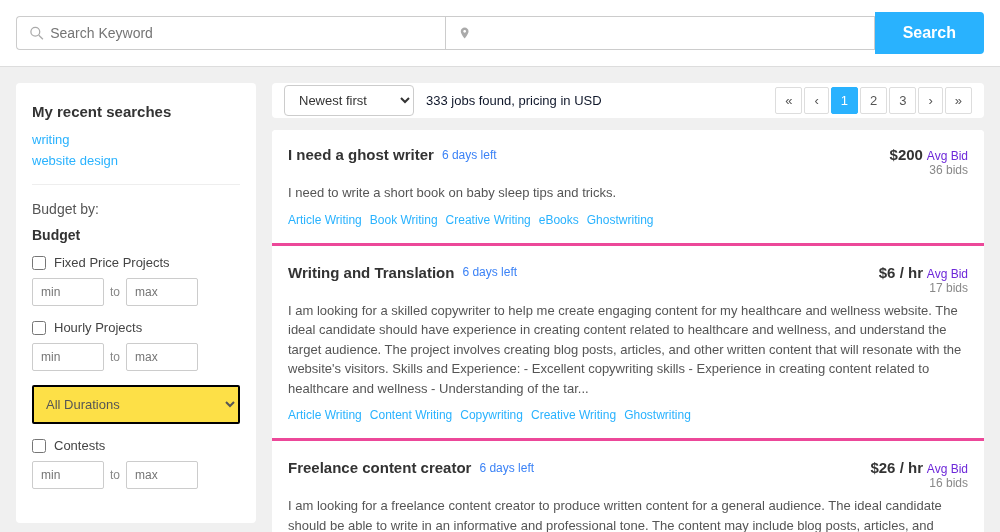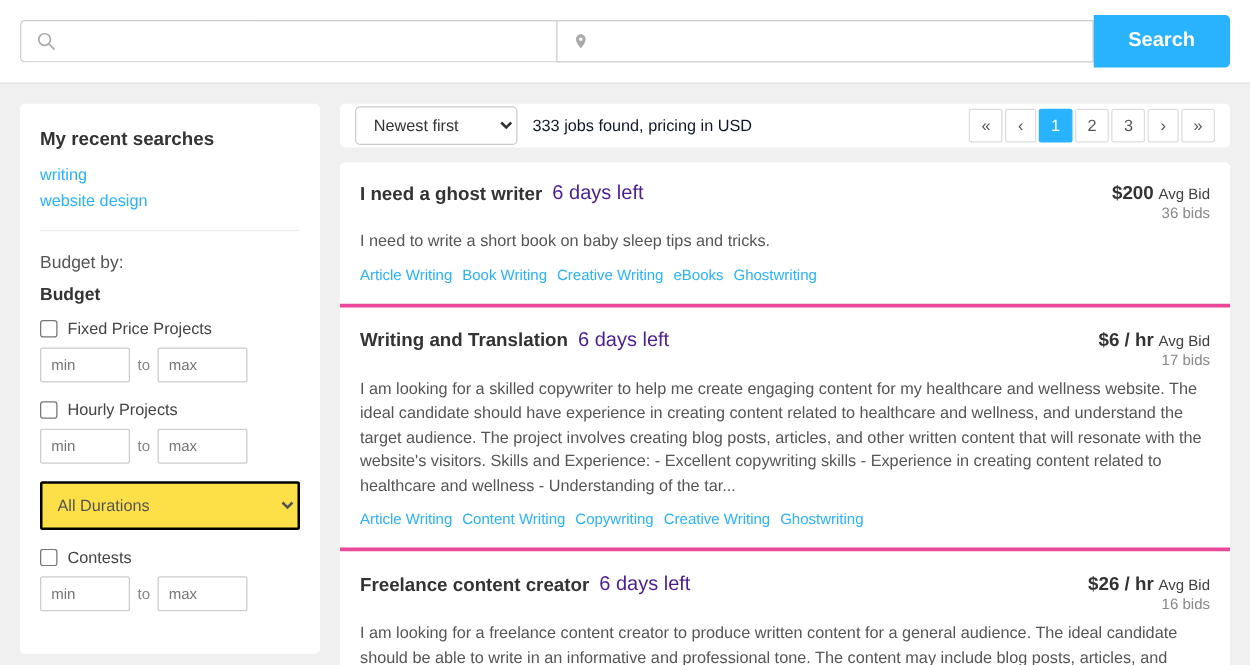--- a/index.html
+++ b/index.html
@@ -217,35 +217,35 @@
       align-items: center;
       gap: 8px;
     }
     .job-title {
       font-size: 15px;
       font-weight: bold;
       color: #333;
       cursor: pointer;
     }
     .job-time {
-      font-size: 16px;
-      color: #4c1d95;
+      font-size: 12px;
+      color: #3b82f6;
     }
     .job-bid-info {
       text-align: right;
       min-width: 130px;
     }
     .bid-amount {
       font-size: 15px;
       font-weight: bold;
       color: #333;
     }
     .bid-label {
       font-size: 12px;
-      color: #404040;
+      color: #6d28d9;
       font-weight: normal;
     }
     .bid-count {
       font-size: 12px;
       color: #888;
     }
     .job-desc {
       font-size: 13px;
       color: #555;
       line-height: 1.5;
@@ -267,20 +267,21 @@
   </style>
 </head>
 <body>
 
 <div class="search-bar">
   <div class="search-keyword-wrap">
     <svg class="search-icon-svg" viewBox="0 0 24 24" xmlns="http://www.w3.org/2000/svg">
       <circle cx="10" cy="10" r="7"></circle>
       <line x1="15.5" y1="15.5" x2="22" y2="22"></line>
     </svg>
+    <input type="text" placeholder="Search Keyword" style="">
   </div>
   <div class="location-wrap">
     <svg class="location-icon-svg" viewBox="0 0 24 24" xmlns="http://www.w3.org/2000/svg">
       <path d="M12 2C8.13 2 5 5.13 5 9c0 5.25 7 13 7 13s7-7.75 7-13c0-3.87-3.13-7-7-7zm0 9.5c-1.38 0-2.5-1.12-2.5-2.5S10.62 6.5 12 6.5s2.5 1.12 2.5 2.5S13.38 11.5 12 11.5z" fill="#aaa"></path>
     </svg>
     <input type="text" style="">
   </div>
   <button class="search-btn">Search</button>
 </div>
 

